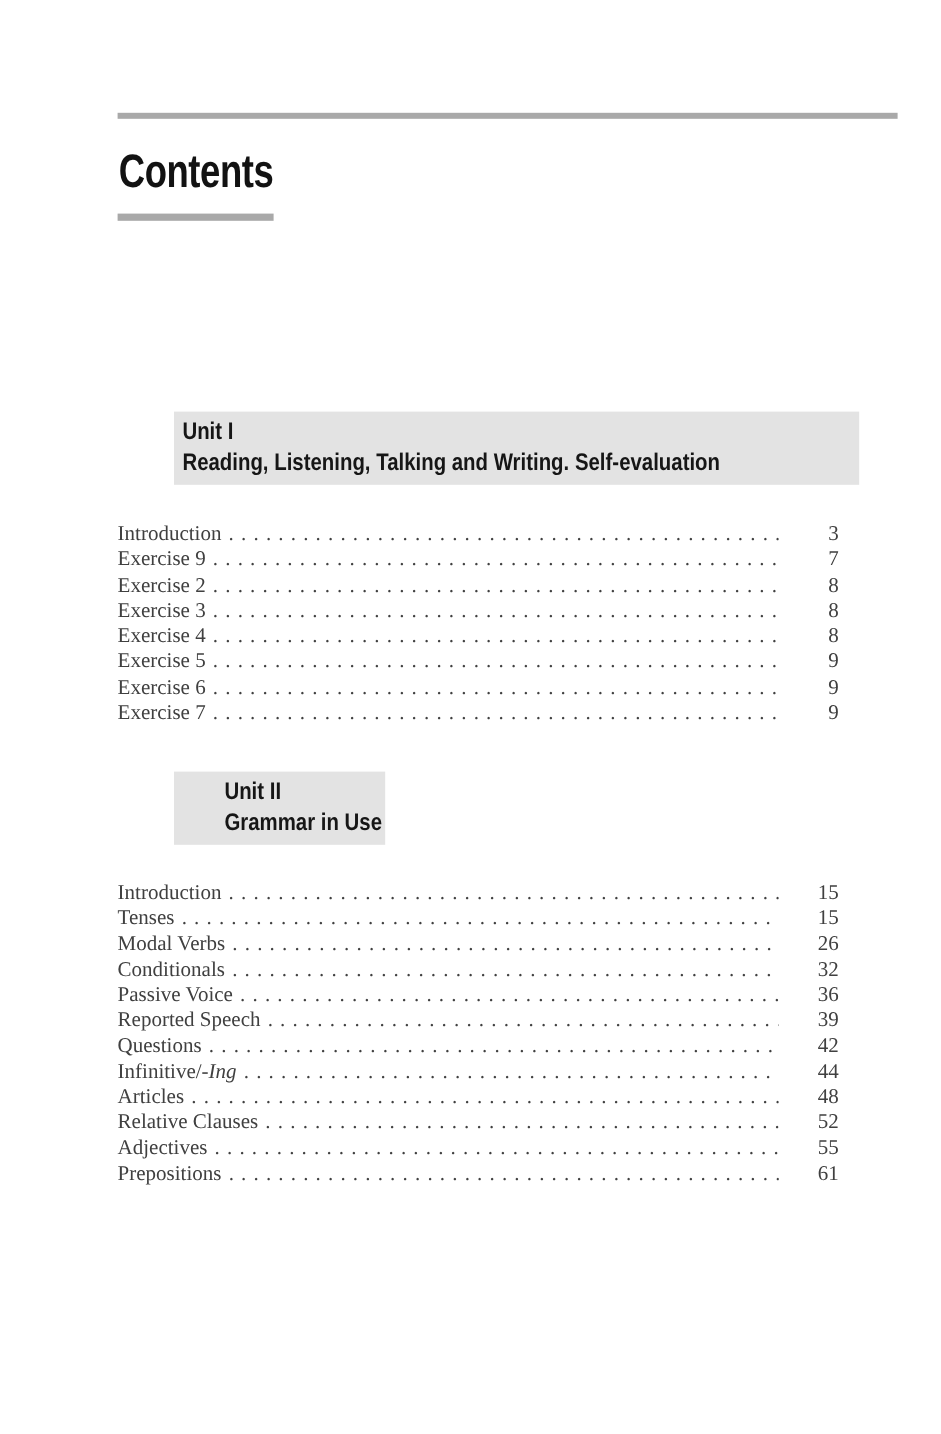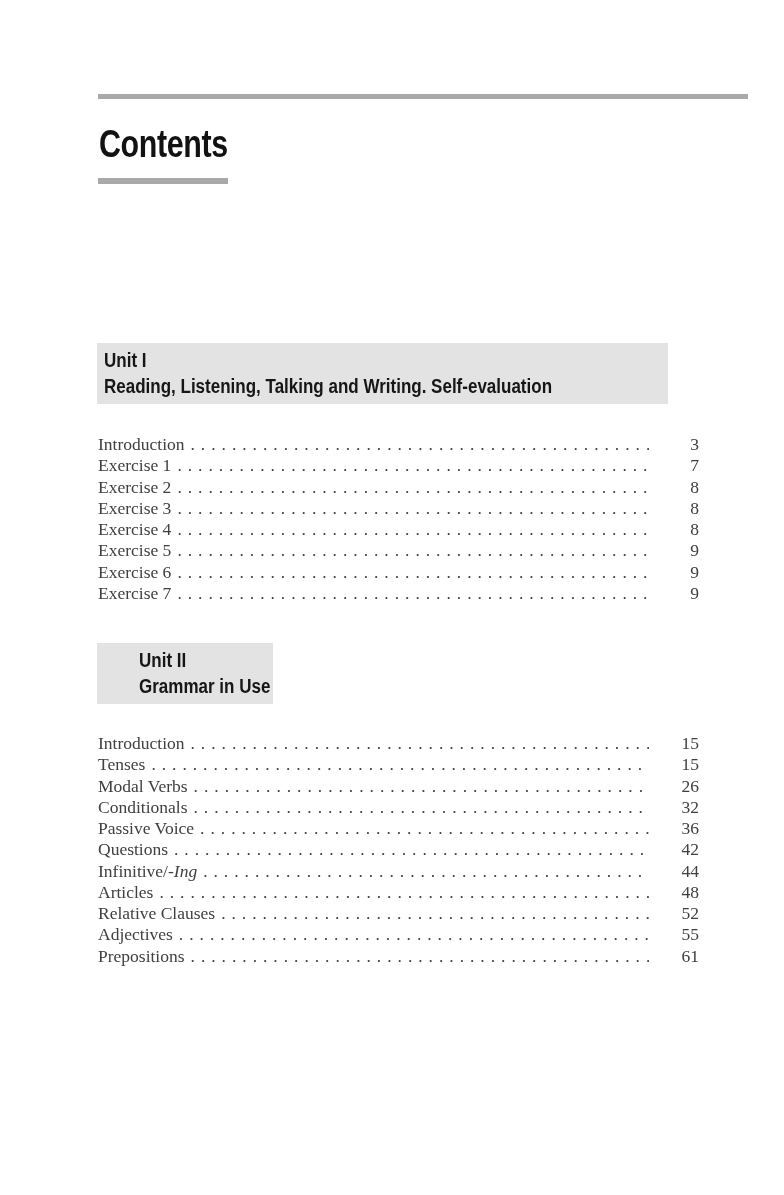--- a/index.html
+++ b/index.html
@@ -26,20 +26,21 @@
     position:absolute;left:98px;top:178px;
     width:130px;height:6px;background:#a9a9a9;
   }
   .unit-box{
     position:absolute;background:#e3e3e3;
     color:#161616;
     font-family:"Liberation Sans", sans-serif;
     font-weight:bold;font-size:20px;line-height:26px;
     box-sizing:border-box;
     padding:4px 0 0 7px;
+    margin-left:48px;
   }
   .unit-box-1{left:97px;top:343px;width:571px;height:61px;}
   .unit-box-2{left:97px;top:643px;width:176px;height:61px;padding-left:42px;}
   .unit-box .squeeze{
     transform:scaleX(0.85);transform-origin:left top;
     white-space:nowrap;
   }
   .toc-list{
     position:absolute;left:98px;width:601px;
     font-size:17.5px;color:#404040;
@@ -84,21 +85,21 @@
     </div>
   </div>
 
   <div class="toc-list toc-list-1">
     <div class="toc-row">
       <span class="toc-label">Introduction</span>
       <span class="toc-dots"></span>
       <span class="toc-page">3</span>
     </div>
     <div class="toc-row">
-      <span class="toc-label">Exercise 1</span>
+      <span class="toc-label">Exercise 9</span>
       <span class="toc-dots"></span>
       <span class="toc-page">7</span>
     </div>
     <div class="toc-row">
       <span class="toc-label">Exercise 2</span>
       <span class="toc-dots"></span>
       <span class="toc-page">8</span>
     </div>
     <div class="toc-row">
       <span class="toc-label">Exercise 3</span>
@@ -154,20 +155,25 @@
       <span class="toc-label">Conditionals</span>
       <span class="toc-dots"></span>
       <span class="toc-page">32</span>
     </div>
     <div class="toc-row">
       <span class="toc-label">Passive Voice</span>
       <span class="toc-dots"></span>
       <span class="toc-page">36</span>
     </div>
     <div class="toc-row">
+      <span class="toc-label">Reported Speech</span>
+      <span class="toc-dots"></span>
+      <span class="toc-page">39</span>
+    </div>
+    <div class="toc-row">
       <span class="toc-label">Questions</span>
       <span class="toc-dots"></span>
       <span class="toc-page">42</span>
     </div>
     <div class="toc-row">
       <span class="toc-label"><span>Infinitive/</span><i>-Ing</i></span>
       <span class="toc-dots"></span>
       <span class="toc-page">44</span>
     </div>
     <div class="toc-row">

